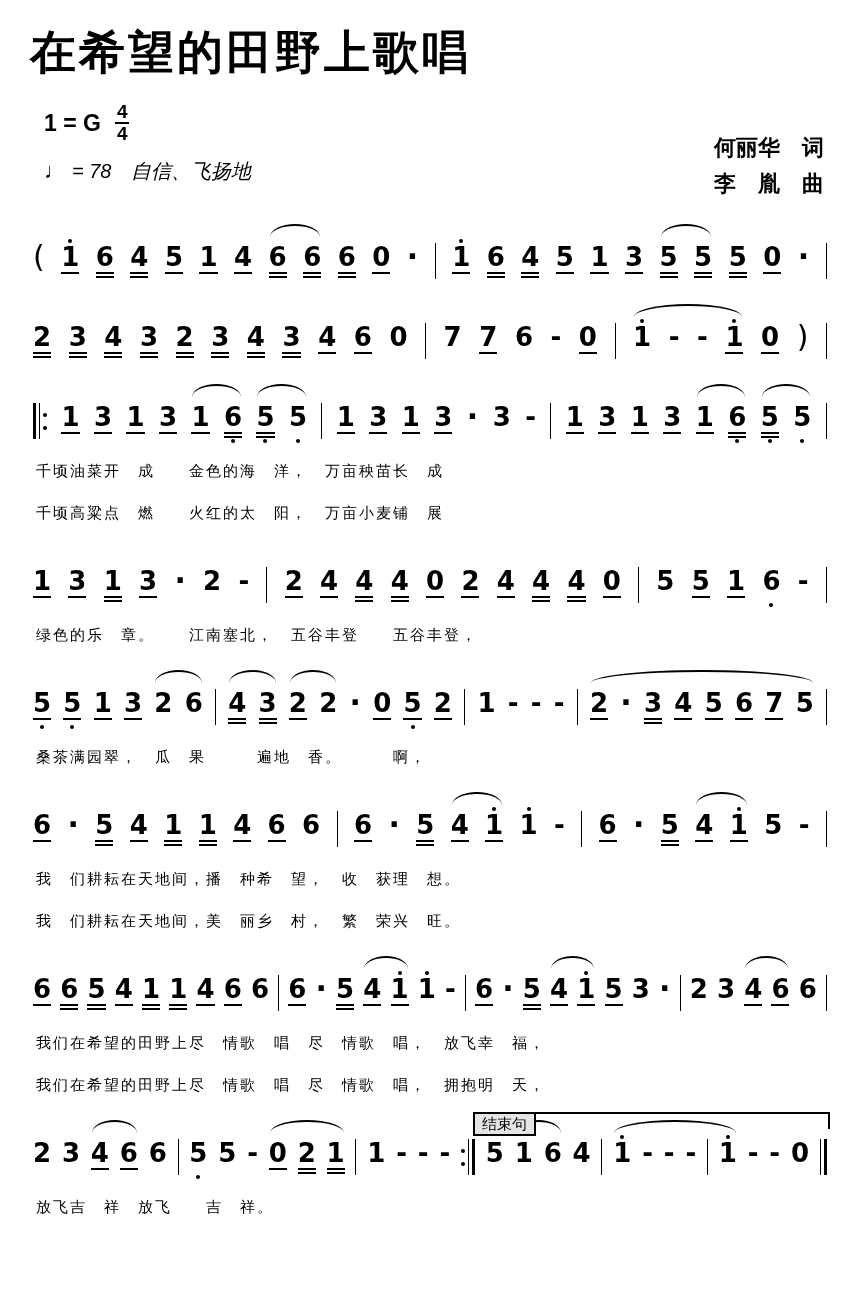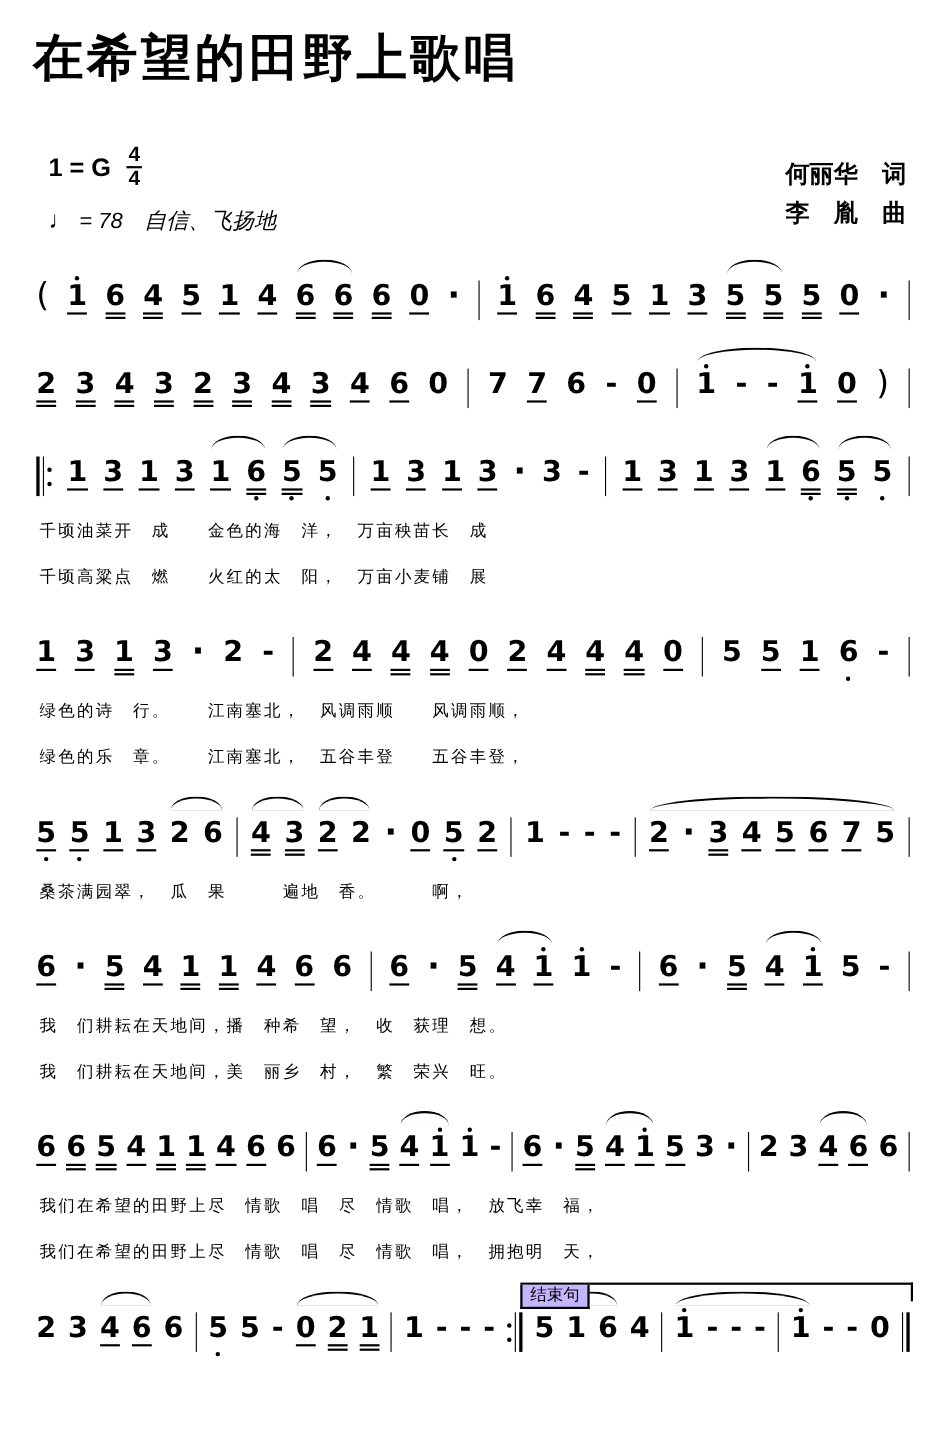--- a/index.html
+++ b/index.html
@@ -5,28 +5,28 @@
   html,body{margin:0;padding:0;background:#e8e8e8;}
   .page{
     width:860px;min-height:1303px;margin:0 auto;background:#ffffff;
     box-sizing:border-box;padding:16px 30px 46px 30px;position:relative;
     font-family:"Liberation Sans","DejaVu Sans",sans-serif;color:#000;
   }
   .title{
     font-size:46px;font-weight:bold;letter-spacing:3px;
     margin:6px 0 18px 0;font-family:"DejaVu Sans",sans-serif;
   }
-  .header{display:flex;justify-content:space-between;align-items:flex-end;margin:0 6px 10px 14px;}
+  .header{display:flex;justify-content:space-between;align-items:flex-start;margin:0 6px 10px 14px;}
   .hl-line1{font-size:23px;font-weight:bold;display:flex;align-items:center;}
   .frac{display:inline-flex;flex-direction:column;align-items:center;margin-left:14px;font-size:19px;font-weight:bold;line-height:20px;}
   .frac .den{border-top:2px solid #000;padding:0 2px;}
   .frac .num{padding:0 2px;}
   .hl-line2{font-size:20px;margin-top:14px;font-style:italic;}
   .hl-line2 .qnote{font-size:22px;margin-right:6px;}
-  .credits{text-align:right;font-size:22px;font-weight:bold;line-height:36px;margin-top:40px;font-family:Liberation Mono, monospace;}
+  .credits{text-align:right;font-size:22px;font-weight:bold;line-height:36px;margin-top:28px;}
   .score{margin-top:16px;}
   .system{margin-top:14px;}
   .notes-row{
     display:flex;justify-content:space-between;align-items:flex-start;
     position:relative;padding-top:20px;
   }
   .tok{display:inline-flex;flex-direction:column;align-items:center;padding:0 3px;}
   .tok .ch{font-size:26px;line-height:26px;font-weight:bold;font-family:"DejaVu Sans",sans-serif;}
   .tok .od{width:4px;height:4px;border-radius:50%;background:transparent;margin:1px 0;}
   .tok .od.on{background:#000;}
@@ -44,21 +44,21 @@
   .slur{
     position:absolute;top:6px;height:11px;
     border-top:2px solid #000;
     border-radius:50% 50% 0 0 / 100% 100% 0 0;
   }
   .ending{
     position:absolute;top:-2px;height:15px;
     border-top:2px solid #000;border-right:2px solid #000;
   }
   .ending-label{
-    position:absolute;left:0;top:0;background:#c4b5fd;
+    position:absolute;left:0;top:0;background:#e5e5e5;
     border:2px solid #000;border-top:none;
     font-size:15px;font-weight:normal;padding:0 7px 1px 7px;line-height:19px;white-space:nowrap;
   }
   .lyrics-line{
     font-size:15px;line-height:30px;margin-top:12px;margin-left:6px;
     letter-spacing:2px;white-space:pre-wrap;
   }
 </style>
 </head>
 <body>
@@ -776,21 +776,20 @@
             <span class="od"></span>
             <span class="ch">-</span>
             <span class="ul"></span>
             <span class="ul"></span>
             <span class="od"></span>
           </span>
           <span class="tok k-bar">
             <span class="vl"></span>
           </span>
         </div>
-        <div class="lyrics-line">绿色的诗　行。　　江南塞北，　风调雨顺　　风调雨顺，</div>
         <div class="lyrics-line">绿色的乐　章。　　江南塞北，　五谷丰登　　五谷丰登，</div>
       </div>
       <div class="system">
         <div class="notes-row">
           <span class="tok k-n">
             <span class="od"></span>
             <span class="ch">5</span>
             <span class="ul on"></span>
             <span class="ul"></span>
             <span class="od on"></span>
@@ -1607,16 +1606,17 @@
             <span class="vl thick"></span>
           </span>
           <div class="slur" style="left: 62px; width: 45px;"></div>
           <div class="slur" style="left: 240px; width: 74px;"></div>
           <div class="slur" style="left: 486px; width: 45px;"></div>
           <div class="slur" style="left: 584px; width: 122px;"></div>
           <div class="ending" style="left: 443px; right: 0px;">
             <span class="ending-label">结束句</span>
           </div>
         </div>
+        <div class="lyrics-line">放飞吉　祥　放飞　　吉　祥。</div>
       </div>
     </div>
 
 </div>
 
 </body></html>

